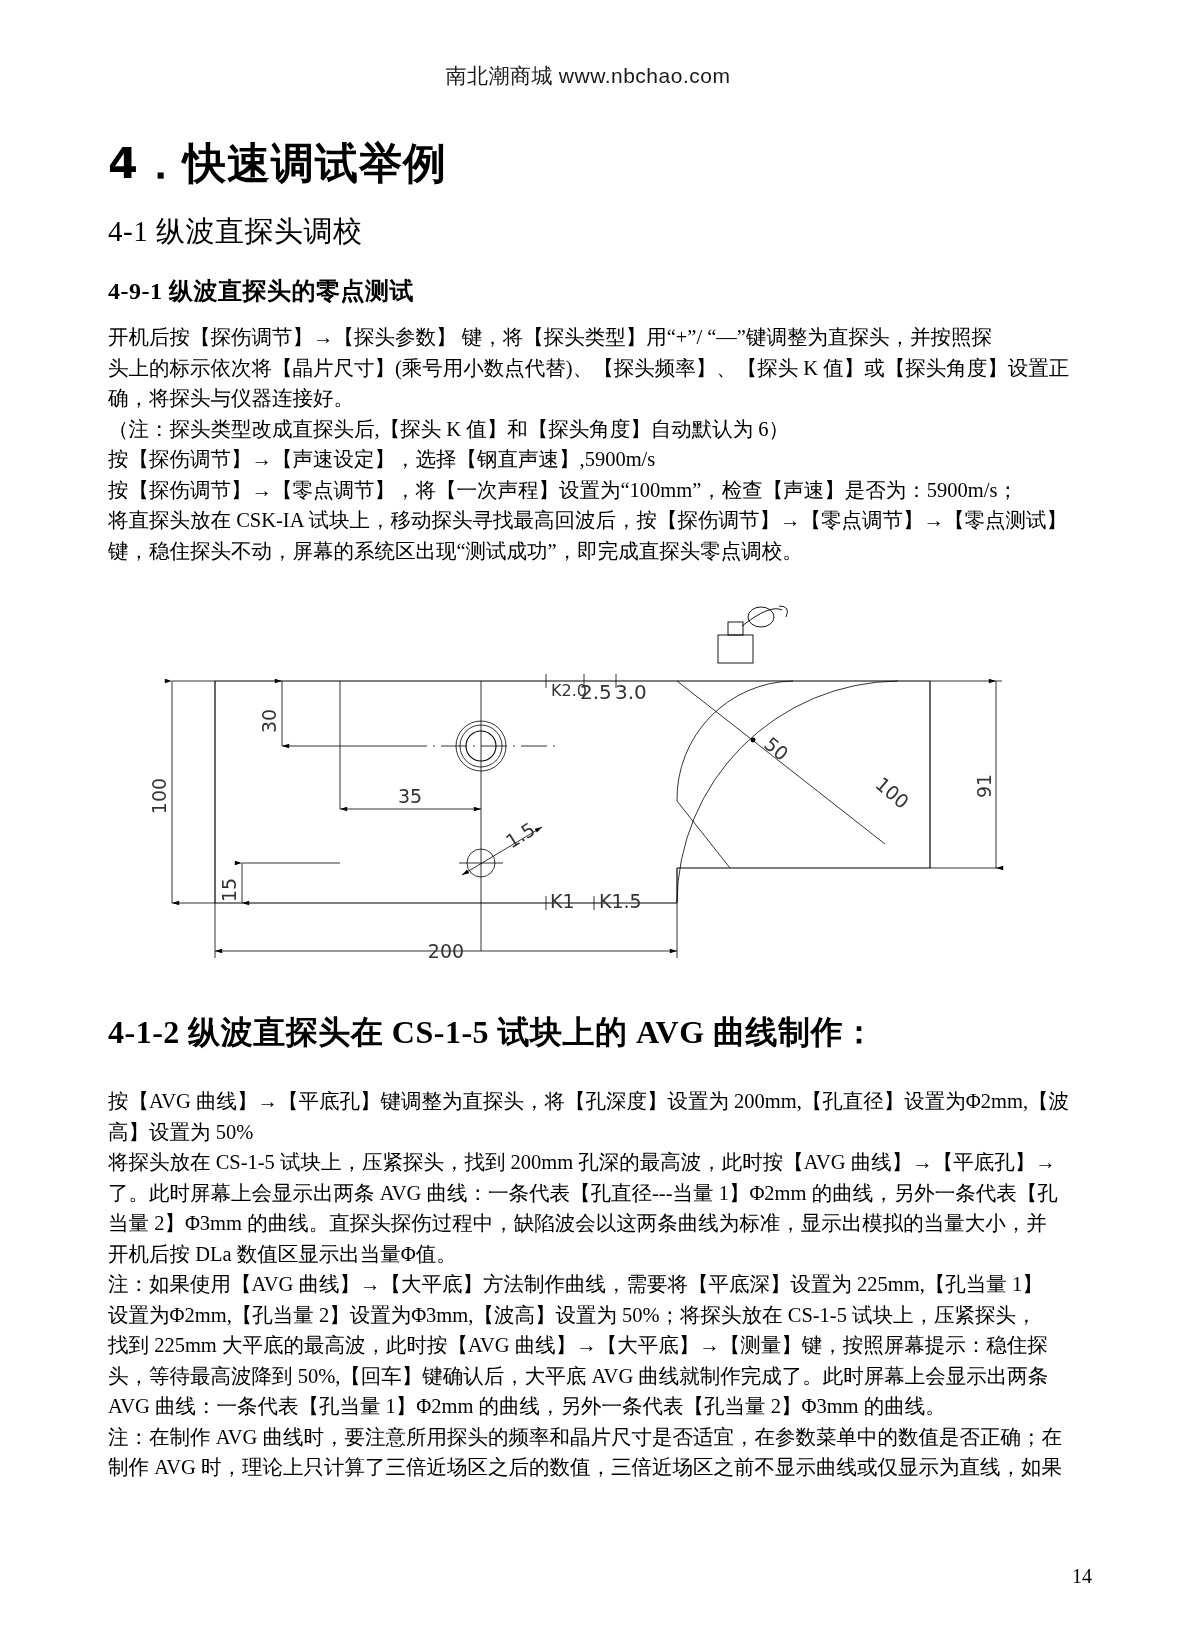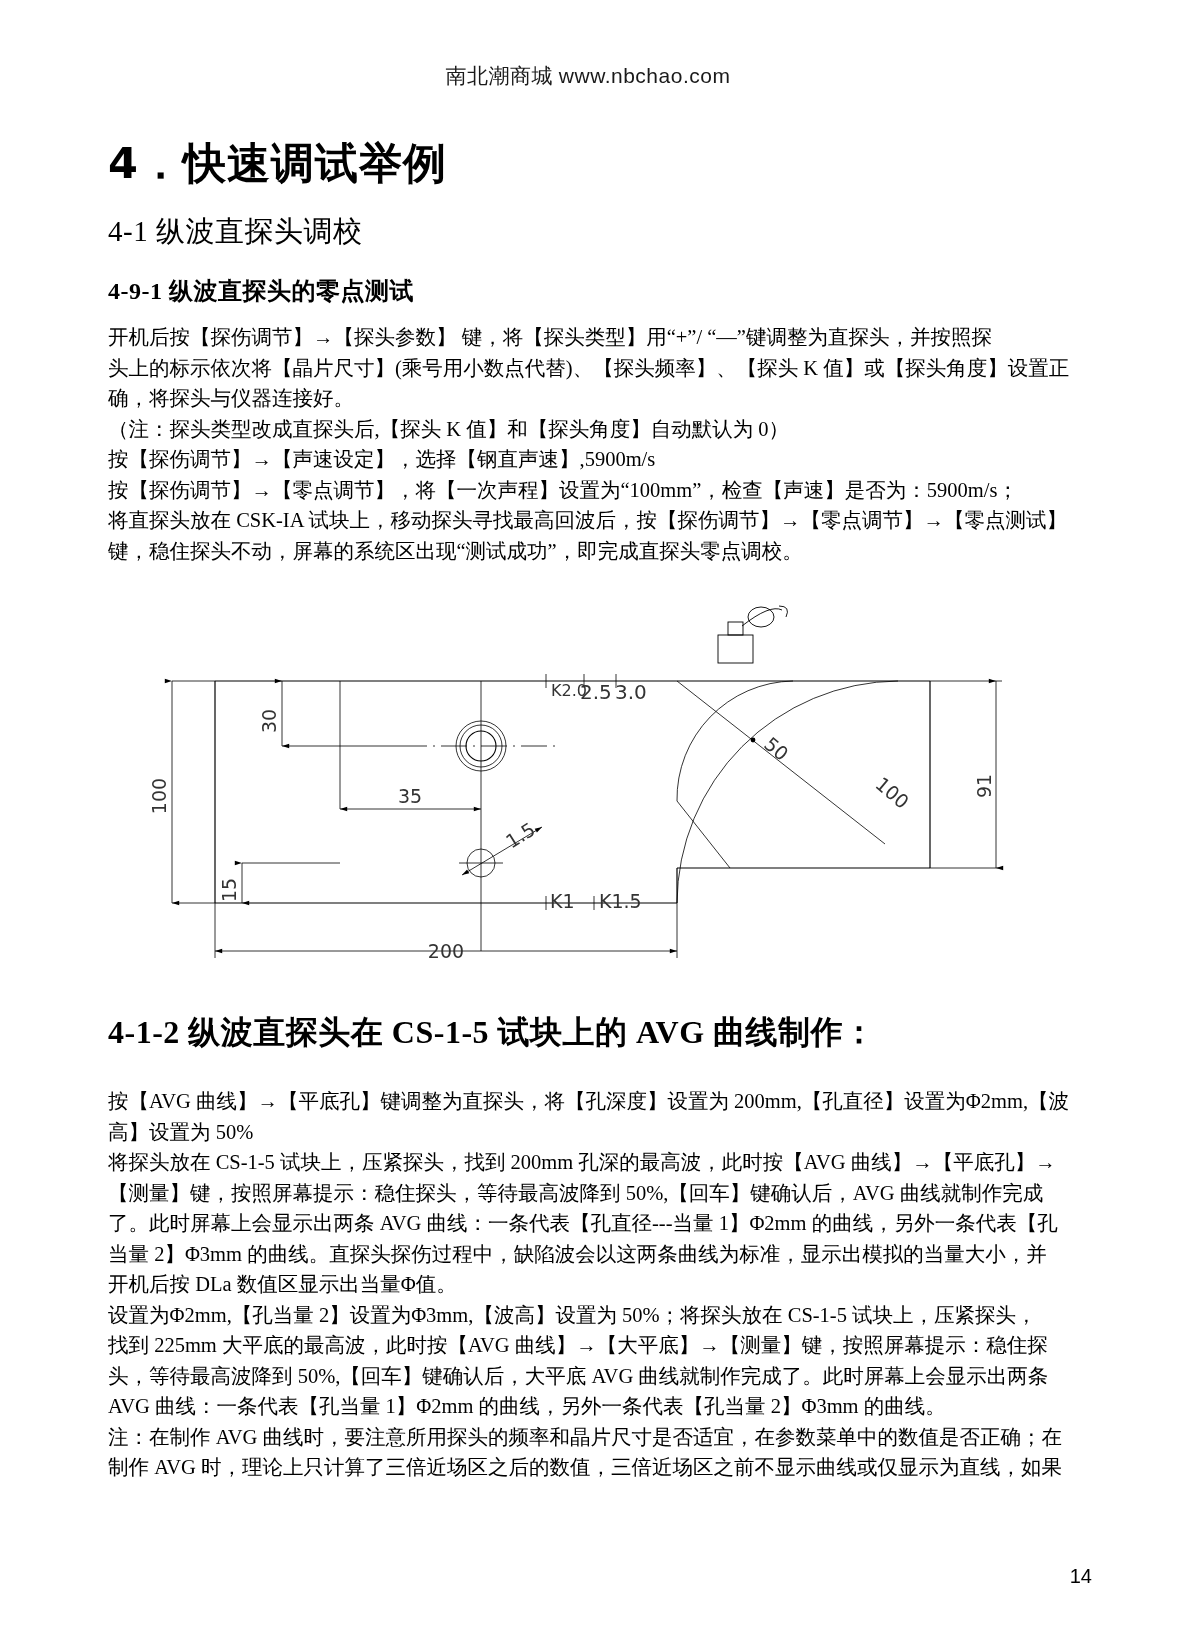--- a/index.html
+++ b/index.html
@@ -113,21 +113,21 @@
     width: 960px;
     height: 410px;
   }
   .drawing-wrap svg { display: block; }
 
   .page-number {
     position: absolute;
     right: 108px;
     bottom: 40px;
     font-size: 20px;
-    font-family: Liberation Sans, sans-serif;
+    font-family: Liberation Serif, serif;
   }
 </style>
 </head>
 <body>
 
 <div class="page">
 
   <div class="header-watermark">
     <span>南北潮商城</span>
     <span class="url">www.nbchao.com</span>
@@ -138,37 +138,37 @@
     <h1 class="doc-title">4．快速调试举例</h1>
 
     <h2 class="sec">4-1 纵波直探头调校</h2>
 
     <h3 class="subsec">4-9-1 纵波直探头的零点测试</h3>
 
     <div class="para-block first">
       <p class="line">开机后按【探伤调节】→【探头参数】 键，将【探头类型】用“+”/ “—”键调整为直探头，并按照探</p>
       <p class="line">头上的标示依次将【晶片尺寸】(乘号用小数点代替)、【探头频率】、【探头 K 值】或【探头角度】设置正</p>
       <p class="line">确，将探头与仪器连接好。</p>
-      <p class="line">（注：探头类型改成直探头后,【探头 K 值】和【探头角度】自动默认为 0）</p>
+      <p class="line">（注：探头类型改成直探头后,【探头 K 值】和【探头角度】自动默认为 6）</p>
       <p class="line">按【探伤调节】→【声速设定】，选择【钢直声速】,5900m/s</p>
       <p class="line">按【探伤调节】→【零点调节】，将【一次声程】设置为“100mm”，检查【声速】是否为：5900m/s；</p>
       <p class="line">将直探头放在 CSK-IA 试块上，移动探头寻找最高回波后，按【探伤调节】→【零点调节】→【零点测试】</p>
       <p class="line">键，稳住探头不动，屏幕的系统区出现“测试成功”，即完成直探头零点调校。</p>
     </div>
 
     <h3 class="subsec2">4-1-2 纵波直探头在 CS-1-5 试块上的 AVG 曲线制作：</h3>
 
     <div class="para-block second">
       <p class="line">按【AVG 曲线】→【平底孔】键调整为直探头，将【孔深度】设置为 200mm,【孔直径】设置为Φ2mm,【波</p>
       <p class="line">高】设置为 50%</p>
       <p class="line">将探头放在 CS-1-5 试块上，压紧探头，找到 200mm 孔深的最高波，此时按【AVG 曲线】→【平底孔】→</p>
-      <p class="line">【测量】键，按照屏幕提示：稳住探头，等待最高波降到 50%,【回车】键确认后，AVG 曲线就制作完成</p>
       <p class="line">了。此时屏幕上会显示出两条 AVG 曲线：一条代表【孔直径---当量 1】Φ2mm 的曲线，另外一条代表【孔</p>
       <p class="line">当量 2】Φ3mm 的曲线。直探头探伤过程中，缺陷波会以这两条曲线为标准，显示出模拟的当量大小，并</p>
       <p class="line">开机后按 DLa 数值区显示出当量Φ值。</p>
+      <p class="line">注：如果使用【AVG 曲线】→【大平底】方法制作曲线，需要将【平底深】设置为 225mm,【孔当量 1】</p>
       <p class="line">设置为Φ2mm,【孔当量 2】设置为Φ3mm,【波高】设置为 50%；将探头放在 CS-1-5 试块上，压紧探头，</p>
       <p class="line">找到 225mm 大平底的最高波，此时按【AVG 曲线】→【大平底】→【测量】键，按照屏幕提示：稳住探</p>
       <p class="line">头，等待最高波降到 50%,【回车】键确认后，大平底 AVG 曲线就制作完成了。此时屏幕上会显示出两条</p>
       <p class="line">AVG 曲线：一条代表【孔当量 1】Φ2mm 的曲线，另外一条代表【孔当量 2】Φ3mm 的曲线。</p>
       <p class="line">注：在制作 AVG 曲线时，要注意所用探头的频率和晶片尺寸是否适宜，在参数菜单中的数值是否正确；在</p>
       <p class="line">制作 AVG 时，理论上只计算了三倍近场区之后的数值，三倍近场区之前不显示曲线或仅显示为直线，如果</p>
     </div>
 
   </div>
 

